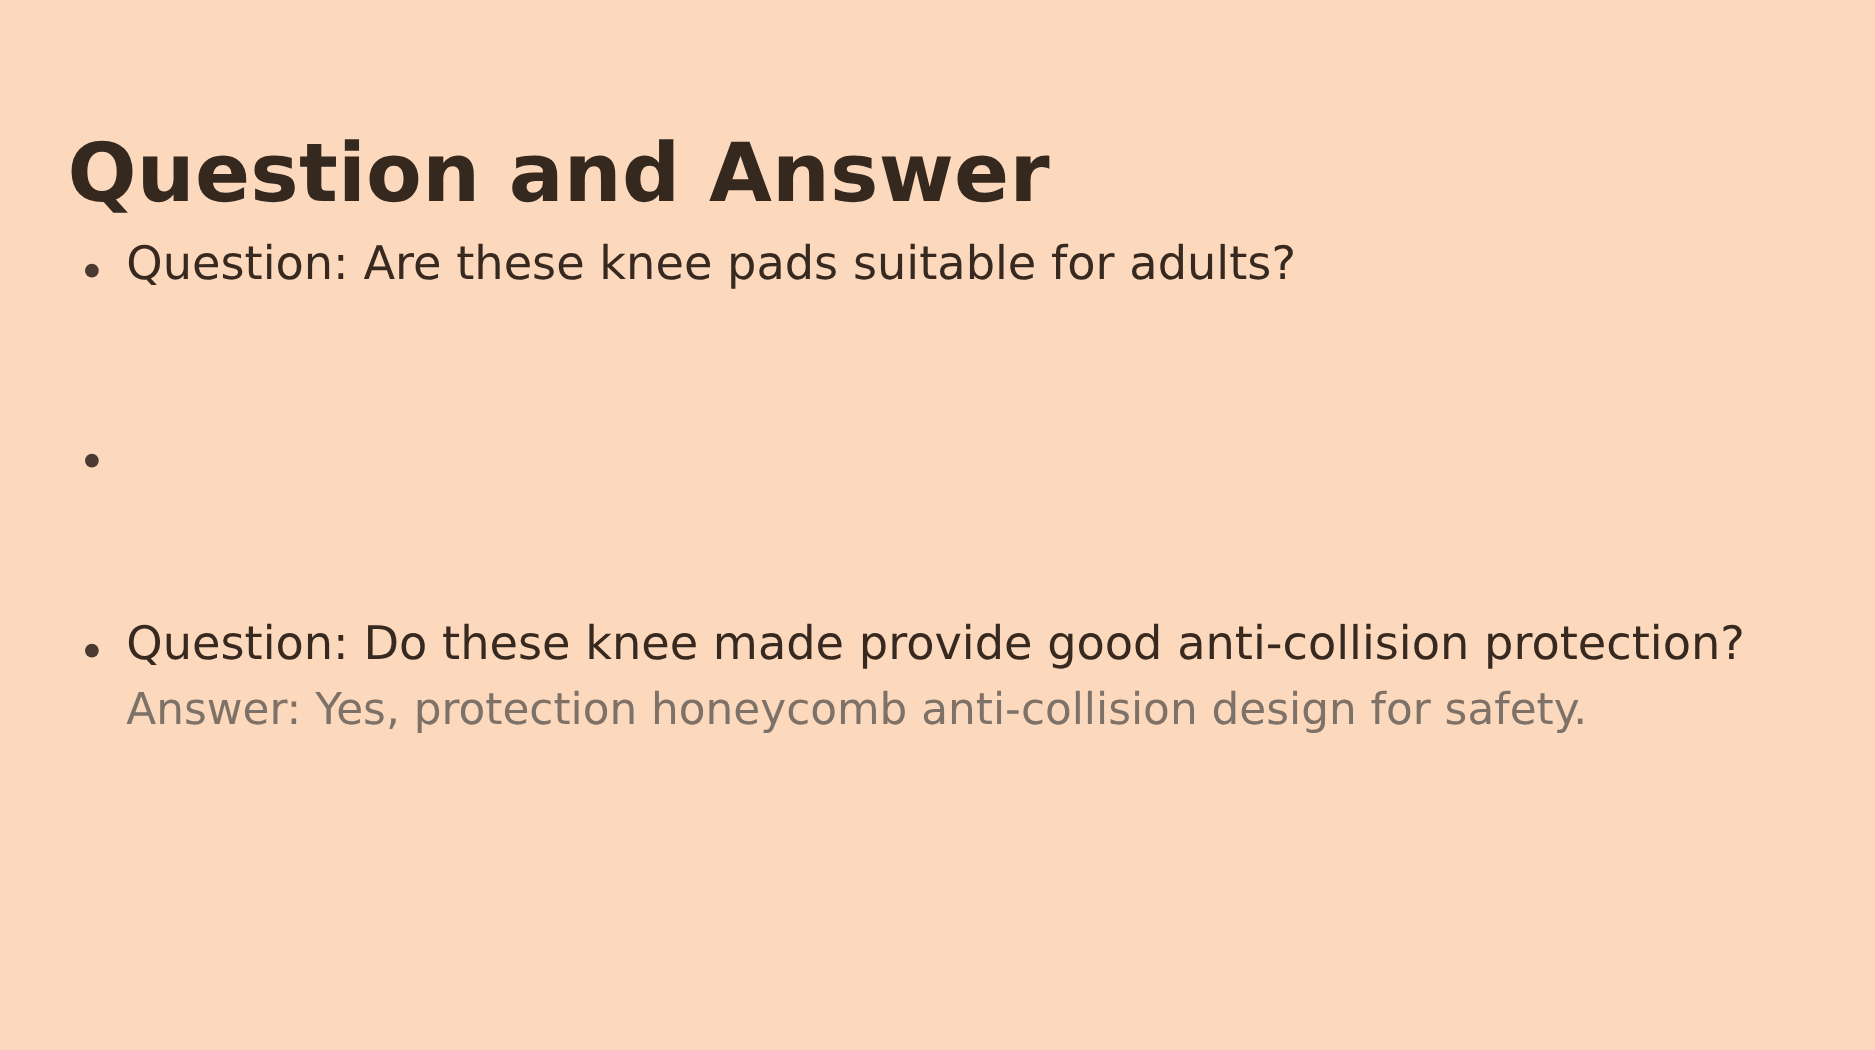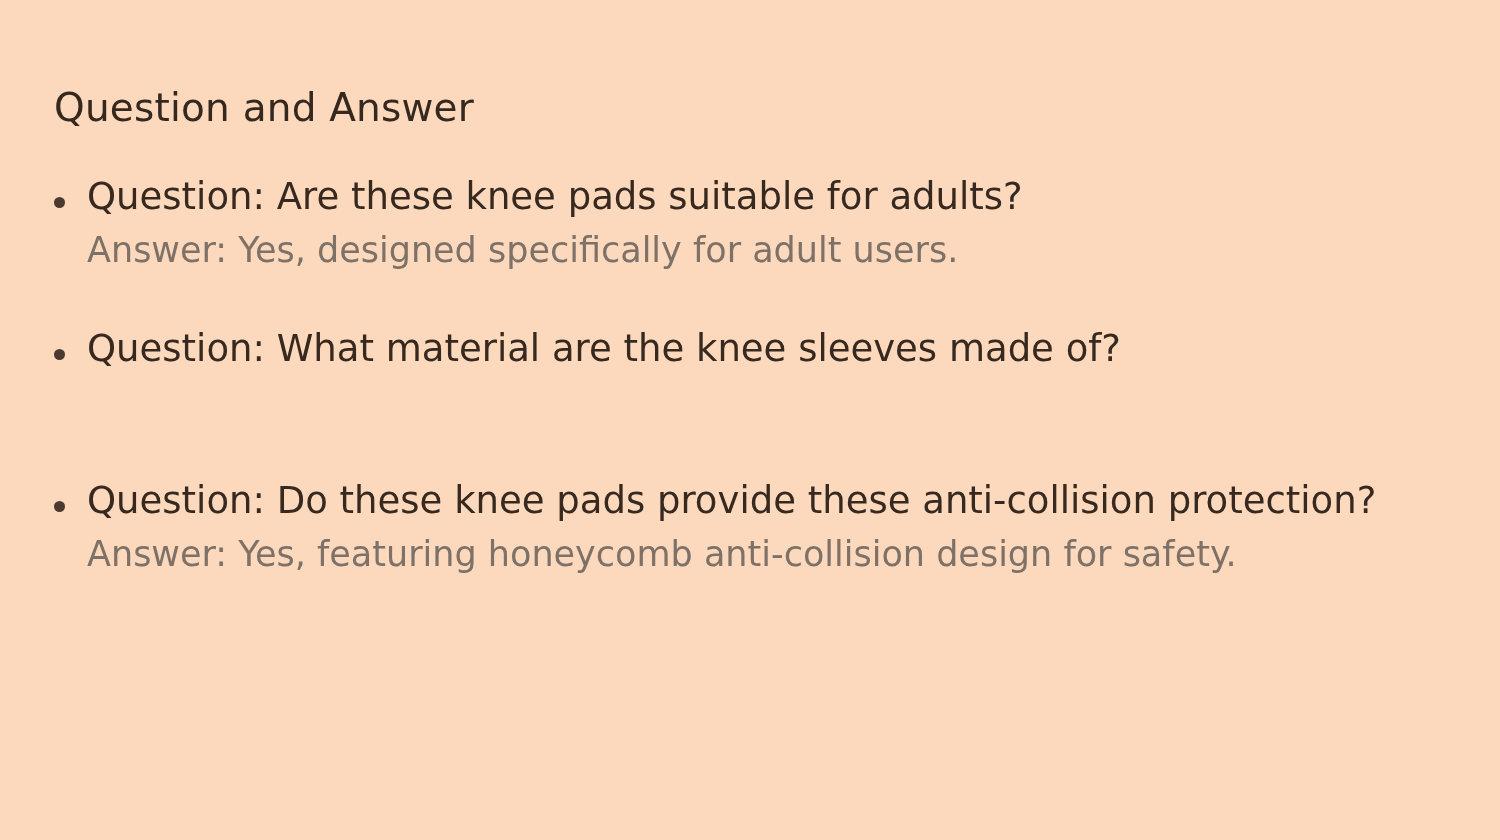--- a/index.html
+++ b/index.html
@@ -21,35 +21,35 @@
     height: 840px;
     box-sizing: border-box;
     padding: 0;
   }
 
   .slide-title {
     position: absolute;
     left: 54px;
     top: 62px;
     font-family: "DejaVu Sans", sans-serif;
-    font-size: 39px;
-    font-weight: 400;
+    font-size: 65px;
+    font-weight: 700;
     letter-spacing: 0.2px;
     color: #35281F;
     line-height: 1.05;
     white-space: nowrap;
   }
 
   .qa-list {
     position: absolute;
     left: 0;
     top: 170px;
     width: 1324px;
     list-style: none;
-    margin: 2px;
+    margin: 16px;
     padding: 0;
   }
 
   .qa-item {
     position: relative;
     height: 152px;
     padding: 0;
     margin: 0;
   }
 
@@ -92,30 +92,28 @@
 
 <div class="slide">
 
   <h1 class="slide-title">Question and Answer</h1>
 
   <ul class="qa-list">
 
     <li class="qa-item">
       <span class="qa-bullet"></span>
       <div class="qa-question">Question: Are these knee pads suitable for adults?</div>
-      <div class="qa-answer">Answer: Yes, designed specifically for adult users.</div>
     </li>
 
     <li class="qa-item">
       <span class="qa-bullet"></span>
-      <div class="qa-question">Question: What material are the knee sleeves made of?</div>
     </li>
 
     <li class="qa-item">
       <span class="qa-bullet"></span>
-      <div class="qa-question">Question: Do these knee pads provide these anti-collision protection?</div>
-      <div class="qa-answer">Answer: Yes, featuring honeycomb anti-collision design for safety.</div>
+      <div class="qa-question">Question: Do these knee made provide good anti-collision protection?</div>
+      <div class="qa-answer">Answer: Yes, protection honeycomb anti-collision design for safety.</div>
     </li>
 
 
   </ul>
 
 </div>
 
 </body></html>

